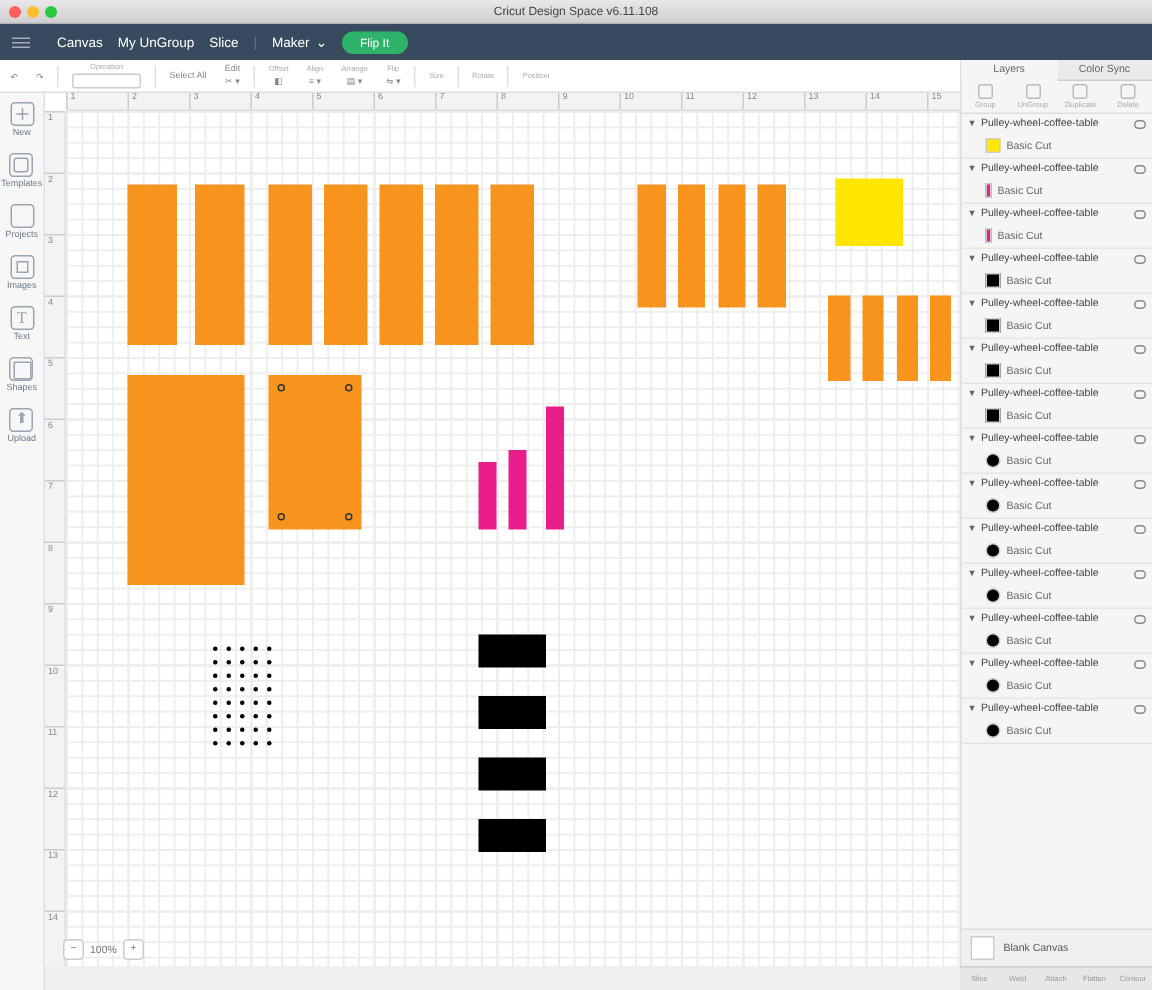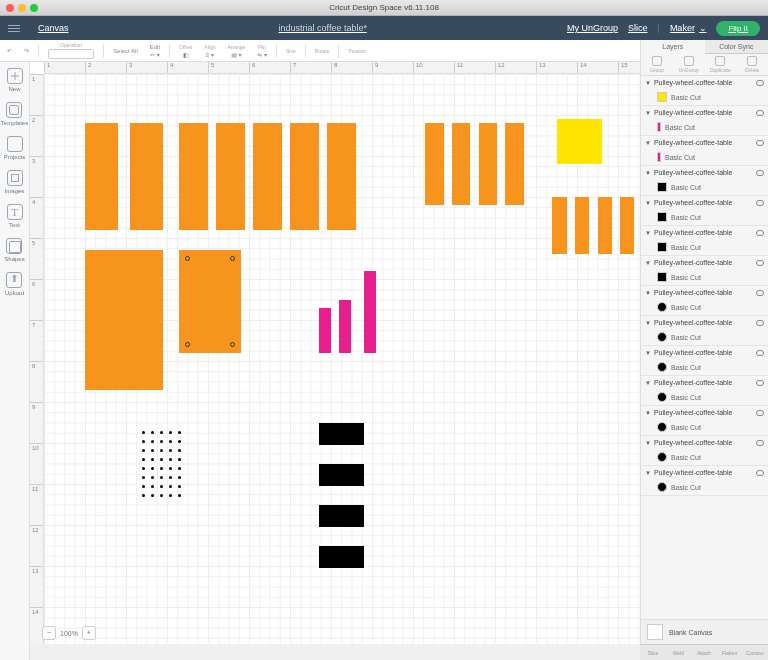--- a/index.html
+++ b/index.html
@@ -6,21 +6,21 @@
 body { background:#f0f0f0; width:768px; height:660px; overflow:hidden; font-size:9px; color:#333; }
 
 
 .titlebar { height:16px; background:linear-gradient(#e8e8e8,#d0d0d0); display:flex; align-items:center; justify-content:center; position:relative; border-bottom:1px solid #b0b0b0; }
 .traffic { position:absolute; left:6px; display:flex; gap:4px; }
 .traffic span { width:8px; height:8px; border-radius:50%; display:block; }
 .tl-close { background:#ff5f57; } .tl-min { background:#ffbd2e; } .tl-max { background:#28c940; }
 .titlebar-title { font-size:8px; color:#444; }
 
 
-.appbar { height:24px; background:#374a5e; display:flex; align-items:center; color:#fff; font-size:9px;text-decoration:underline; }
+.appbar { height:24px; background:#374a5e; display:flex; align-items:center; color:#fff; font-size:9px; }
 .hamburger { width:28px; display:flex; flex-direction:column; gap:2px; align-items:center; justify-content:center; height:100%; }
 .hamburger span { width:12px; height:1px; background:#aab; }
 .appbar .canvas-label { padding:0 10px; }
 .appbar .project-name { flex:1; text-align:center; color:#cfd6dd; font-size:9px; }
 .appbar .right { display:flex; align-items:center; gap:10px; padding-right:8px; }
 .appbar .divider { color:#6a7a8a; }
 .machine { display:flex; align-items:center; gap:4px; }
 .makeit { background:#2fb36a; border-radius:10px; padding:3px 12px; font-size:8px; }
 
 
@@ -111,21 +111,20 @@
   <div class="titlebar-title">Cricut Design Space  v6.11.108</div>
 </div>
 
 <div class="appbar">
   <div class="hamburger">
       <span></span>
       <span></span>
       <span></span>
     </div>
   <div class="canvas-label">Canvas</div>
-  <div class="project-name">industrial coffee table*</div>
   <div class="right">
     <span>My UnGroup</span>
     <span>Slice</span>
     <span class="divider">|</span>
     <span class="machine">
       <span>Maker</span>
       <span>⌄</span>
     </span>
     <span class="makeit">Flip It</span>
   </div>

